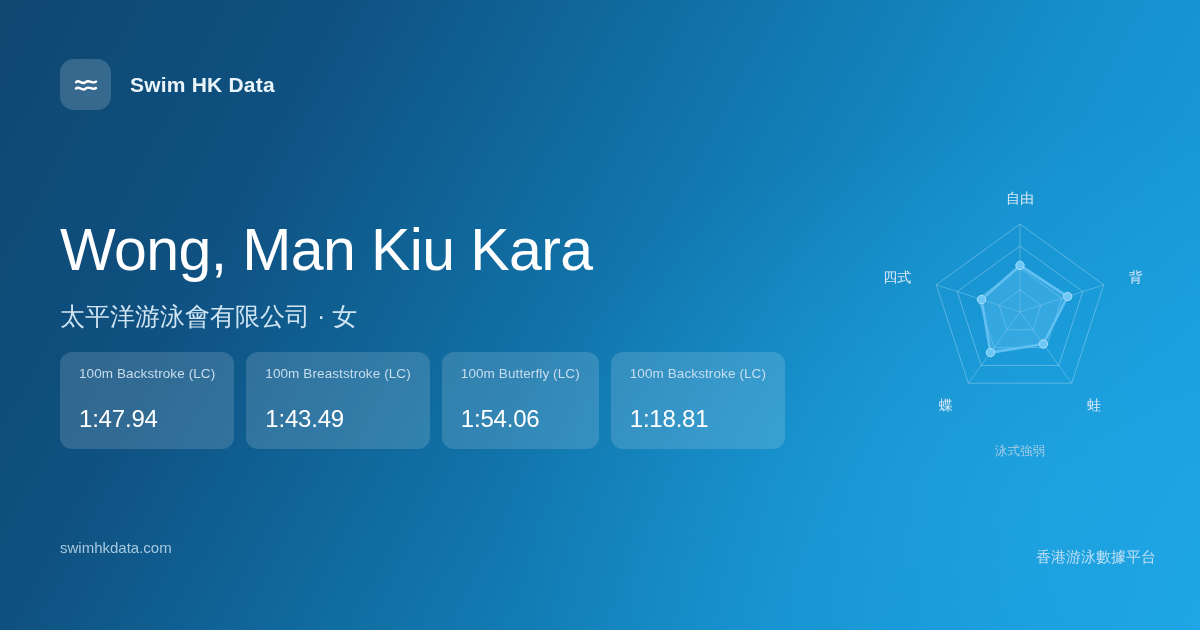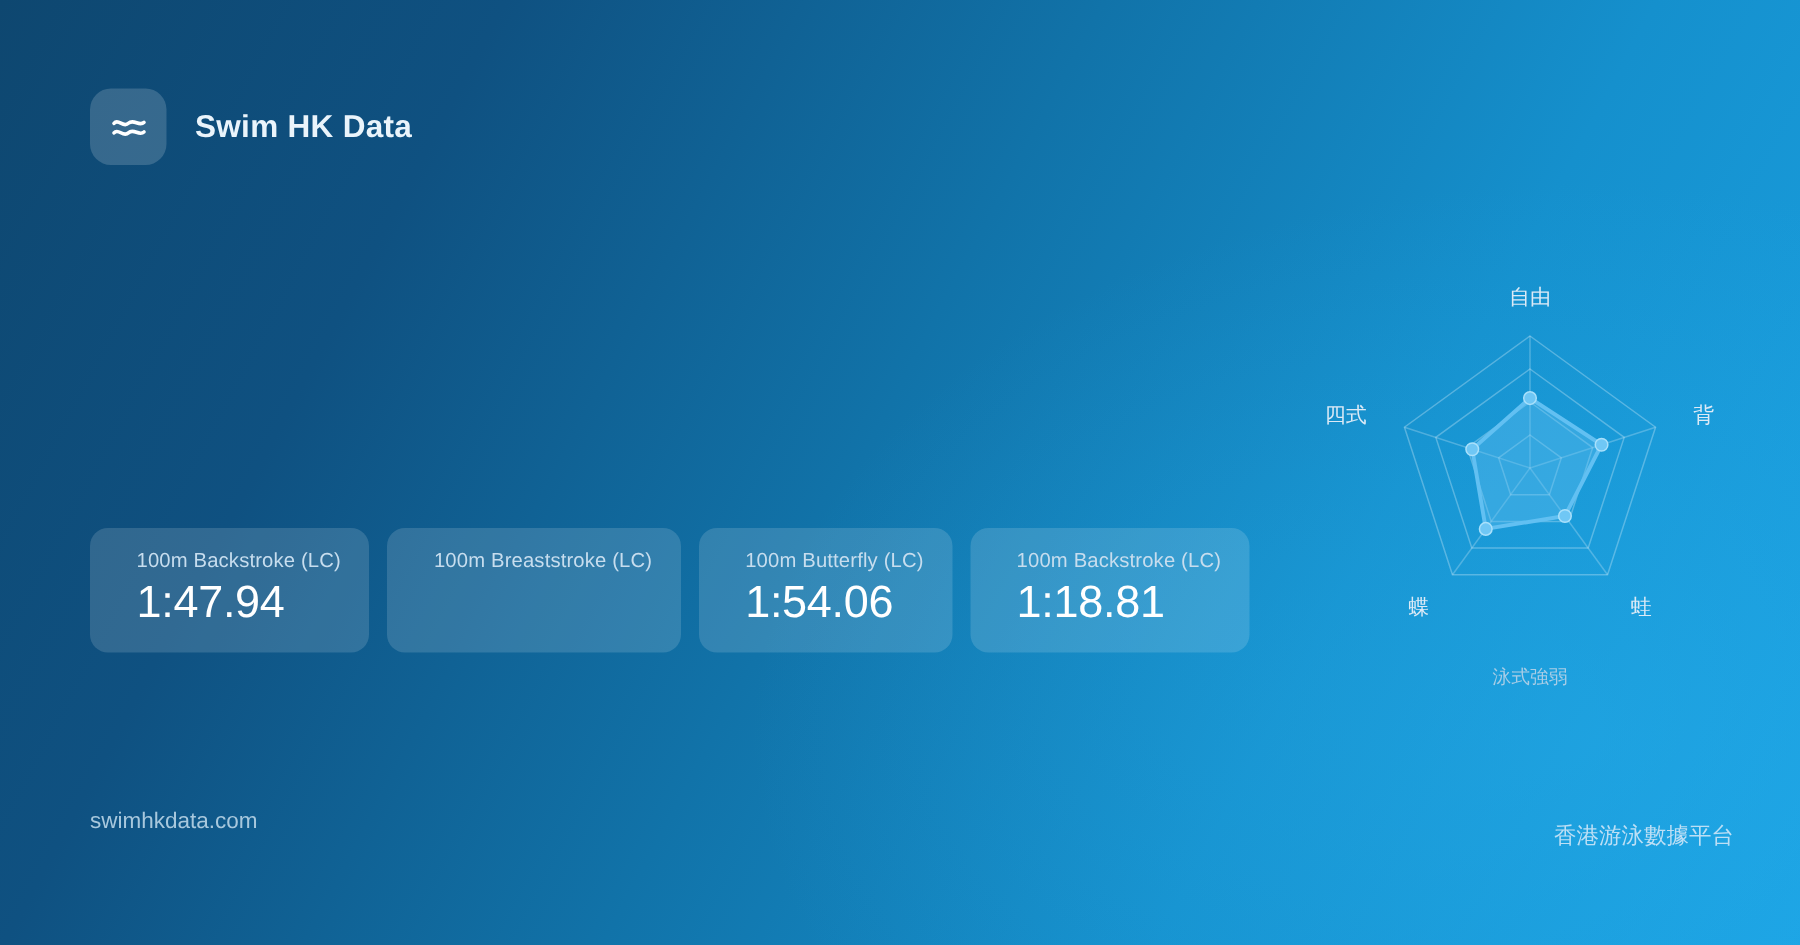--- a/index.html
+++ b/index.html
@@ -59,30 +59,30 @@
   }
 
   
   #events {
     position:absolute; left:60px; top:352px;
     display:flex; gap:12px;
   }
   .event-card {
     background: rgba(255,255,255,0.145);
     border-radius:12px;
-    padding:14px 19px 16px 31px;
+    padding:14px 19px 16px 19px;
     min-width:140px;
   }
   .event-label {
     font-size:13.5px; color:#c7ddee; font-weight:400;
     white-space:nowrap; letter-spacing:0.1px;
   }
   .event-time {
-    margin-top:4px;
-    font-size:30px; color:#ffffff; font-weight:400;
+    margin-top:24px;
+    font-size:24px; color:#ffffff; font-weight:400;
     letter-spacing:-0.2px; white-space:nowrap;
   }
 
   
   #radar { position:absolute; left:860px; top:160px; width:320px; height:320px; }
   #radar svg { display:block; overflow:visible; }
   .radar-axis-label {
     font-family:"Liberation Sans","DejaVu Sans",sans-serif;
     font-size:14px; fill:#dceaf6;
   }
@@ -110,29 +110,32 @@
     <div id="brand-logo">
       <svg width="30" height="30" viewBox="0 0 30 30" aria-hidden="true">
         <path d="M5 12.2 C8 8.6, 11 15.6, 14.6 12.2 C18.2 8.8, 21.6 14.6, 25 11.6" fill="none" stroke="#ffffff" stroke-width="2.4" stroke-linecap="round"></path>
         <path d="M5 18.6 C8 15, 11 22, 14.6 18.6 C18.2 15.2, 21.6 21, 25 18" fill="none" stroke="#ffffff" stroke-width="2.4" stroke-linecap="round"></path>
       </svg>
     </div>
     <div id="brand-name">Swim HK Data</div>
   </div>
 
   <div id="hero" class="layer">
+    <div id="athlete-name">Wong, Man Kiu Kara</div>
+    <div id="athlete-meta">太平洋游泳會有限公司 · 女</div>
   </div>
 
   <div id="events" class="layer">
     <div class="event-card">
       <div class="event-label">100m Backstroke  (LC)</div>
       <div class="event-time">1:47.94</div>
     </div>
     <div class="event-card">
       <div class="event-label">100m Breaststroke  (LC)</div>
+      <div class="event-time">1:43.49</div>
     </div>
     <div class="event-card">
       <div class="event-label">100m Butterfly  (LC)</div>
       <div class="event-time">1:54.06</div>
     </div>
     <div class="event-card">
       <div class="event-label">100m Backstroke (LC)</div>
       <div class="event-time">1:18.81</div>
     </div>
   </div>

